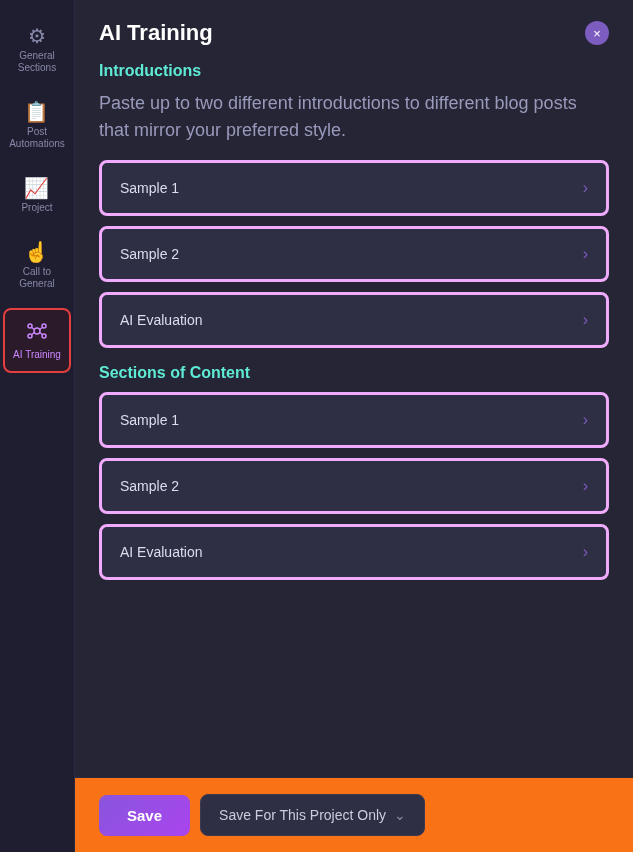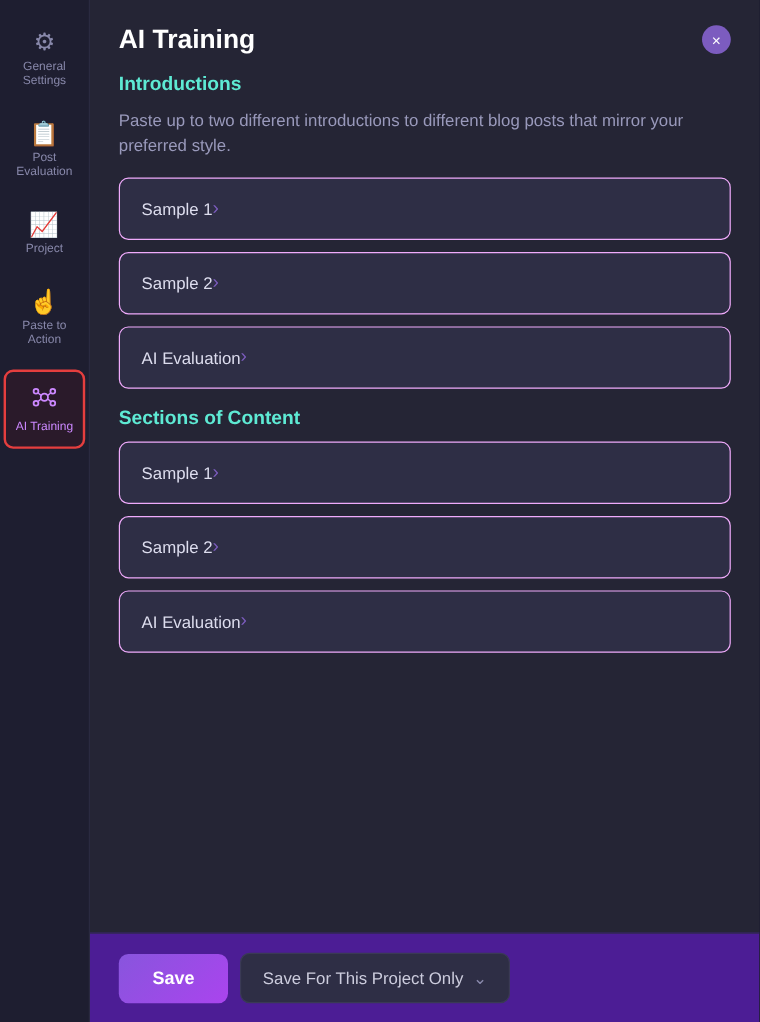--- a/index.html
+++ b/index.html
@@ -92,56 +92,56 @@
       padding: 0 24px 100px;
     }
 
     .section-title {
       font-size: 16px;
       font-weight: 700;
       color: #5eead4;
       margin-bottom: 10px;
     }
     .section-desc {
-      font-size: 14px;
+      font-size: 18px;
       color: #9999bb;
       margin-bottom: 16px;
       line-height: 1.5;
     }
 
     .accordion-item {
       background: #2e2e45;
-      border: 1px solid #f0abfc;
+      border: 3px solid #f0abfc;
       border-radius: 8px;
       padding: 16px 18px;
       margin-bottom: 10px;
       display: flex;
       align-items: center;
-      justify-content: flex-start;
+      justify-content: space-between;
       cursor: pointer;
     }
     .accordion-label {
       font-size: 14px;
       color: #ddddee;
       font-weight: 500;
     }
     .accordion-chevron {
       color: #7c5cbf;
       font-size: 16px;
     }
 
     .section-gap { margin-top: 16px; }
 
     
     .main-footer {
       position: absolute;
       bottom: 0;
       left: 0;
       right: 0;
-      background: #4c1d95;
+      background: #f97316;
       padding: 16px 24px;
       display: flex;
       align-items: center;
       gap: 10px;
       border-top: 1px solid #2a2a42;
     }
     .save-btn {
       background: linear-gradient(135deg, #8855dd, #aa44ee);
       color: #fff;
       border: none;
@@ -172,33 +172,33 @@
     .main-body::-webkit-scrollbar { width: 4px; }
     .main-body::-webkit-scrollbar-track { background: transparent; }
     .main-body::-webkit-scrollbar-thumb { background: #4a4a65; border-radius: 2px; }
   </style>
 </head>
 <body>
 
 <nav class="sidebar">
   <div class="sidebar-item">
     <span class="icon">⚙</span>
-    <span class="label">General Settings</span>
+    <span class="label">General Sections</span>
   </div>
   <div class="sidebar-item">
     <span class="icon">📋</span>
-    <span class="label">Post Evaluation</span>
+    <span class="label">Post Automations</span>
   </div>
   <div class="sidebar-item">
     <span class="icon">📈</span>
     <span class="label">Project</span>
   </div>
   <div class="sidebar-item">
     <span class="icon">☝</span>
-    <span class="label">Paste to Action</span>
+    <span class="label">Call to General</span>
   </div>
   <div class="sidebar-item active">
     <span class="icon">
       <svg width="22" height="22" viewBox="0 0 22 22" fill="none" xmlns="http://www.w3.org/2000/svg">
         <circle cx="11" cy="11" r="3" stroke="#cc88ff" stroke-width="1.5"></circle>
         <circle cx="4" cy="6" r="2" stroke="#cc88ff" stroke-width="1.5"></circle>
         <circle cx="18" cy="6" r="2" stroke="#cc88ff" stroke-width="1.5"></circle>
         <circle cx="4" cy="16" r="2" stroke="#cc88ff" stroke-width="1.5"></circle>
         <circle cx="18" cy="16" r="2" stroke="#cc88ff" stroke-width="1.5"></circle>
         <line x1="8.2" y1="9.5" x2="5.8" y2="7.5" stroke="#cc88ff" stroke-width="1.2"></line>

